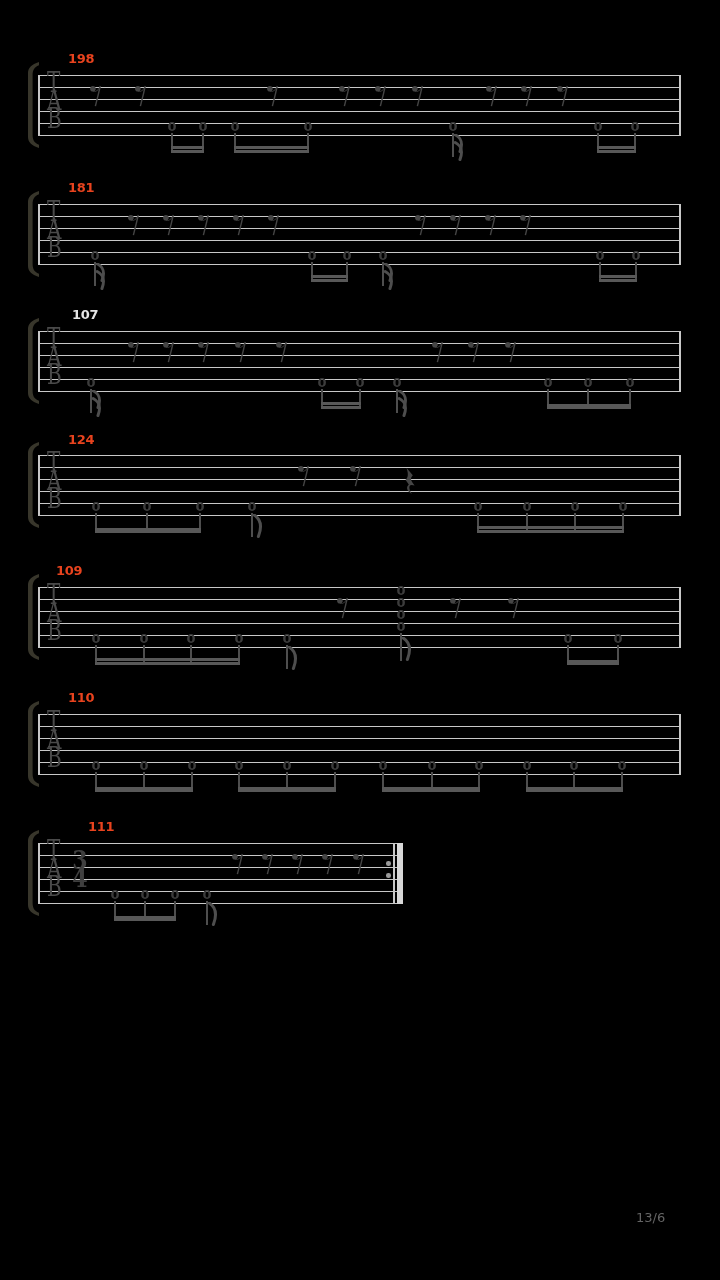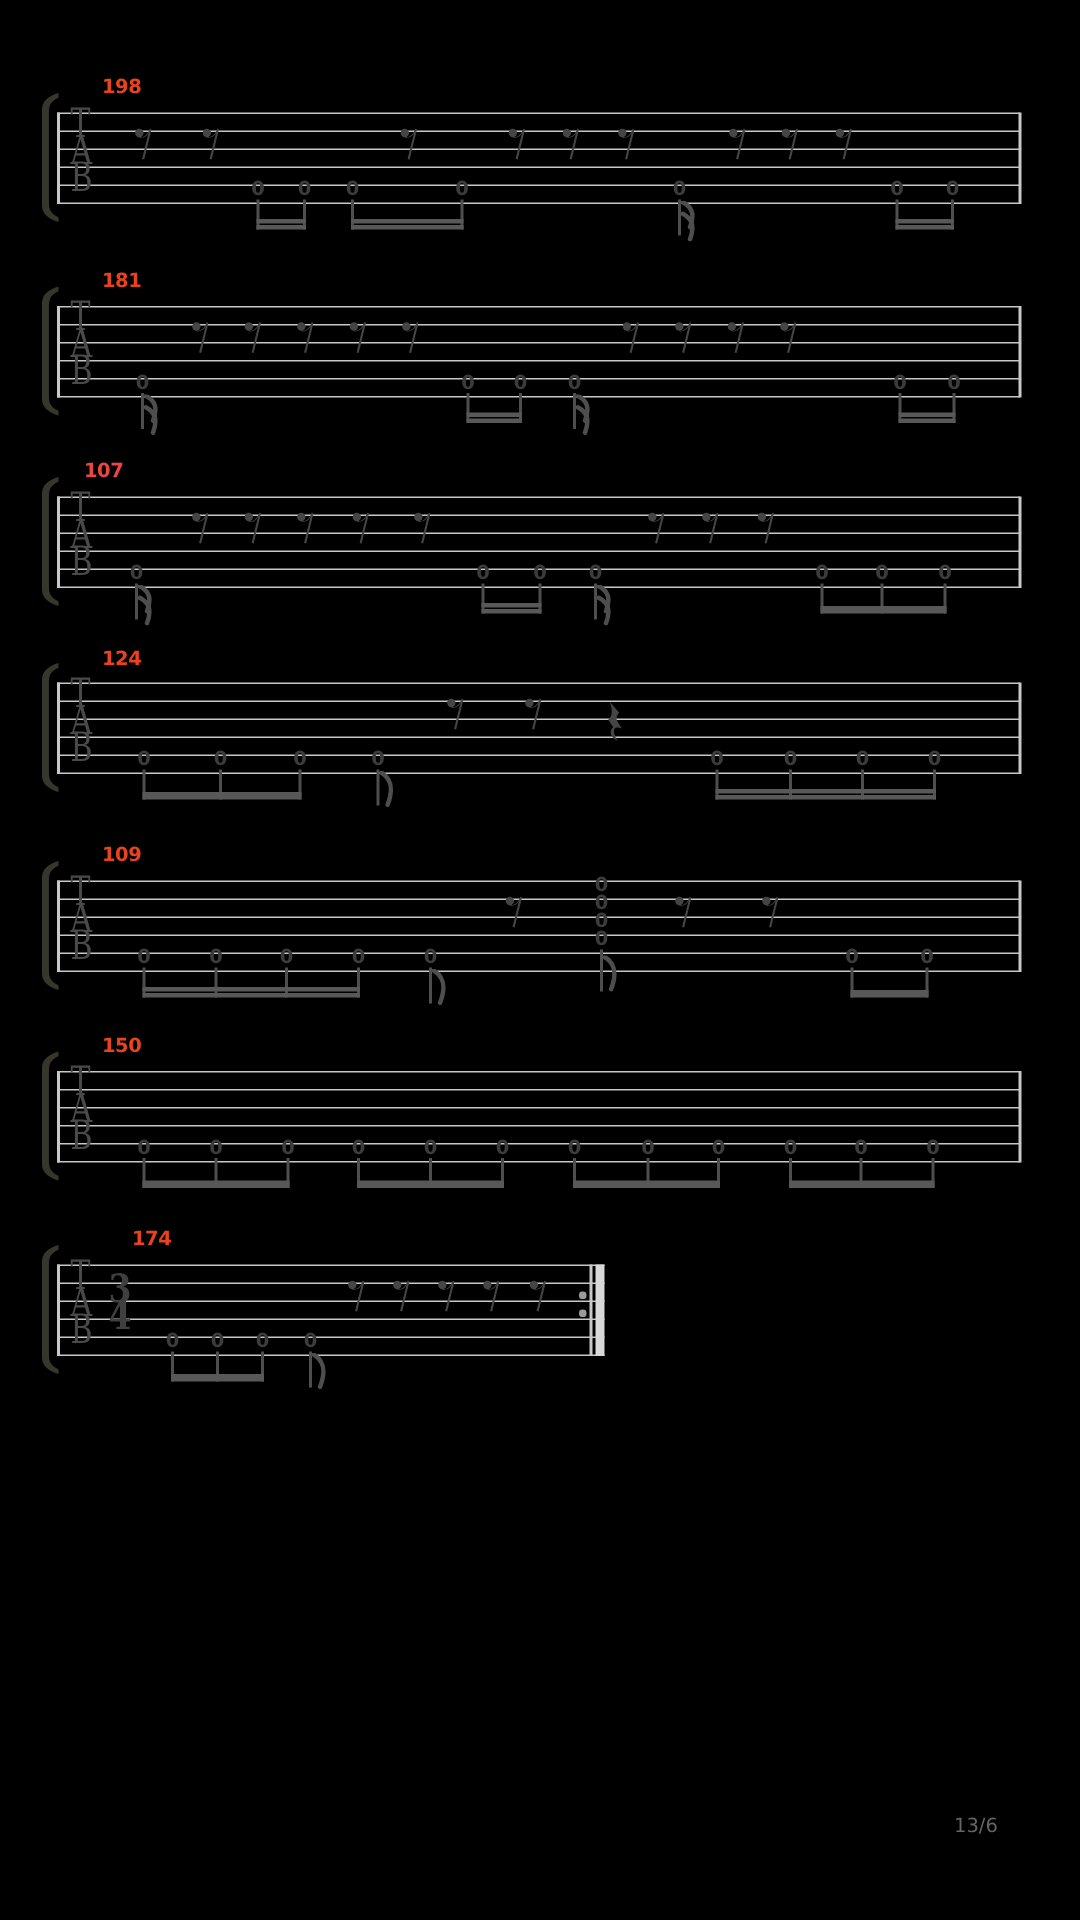--- a/index.html
+++ b/index.html
@@ -203,21 +203,21 @@
         <div class="abs" style="left:38px;top:44px;width:642px;height:1px;background:#c8c8c8"></div>
         <div class="abs" style="left:38px;top:56px;width:642px;height:1px;background:#c8c8c8"></div>
         <div class="abs" style="left:38px;top:68px;width:642px;height:1px;background:#c8c8c8"></div>
         <div class="abs" style="left:38px;top:80px;width:642px;height:1px;background:#c8c8c8"></div>
         <div class="abs" style="left:38px;top:92px;width:642px;height:1px;background:#c8c8c8"></div>
         <div class="abs" style="left:38px;top:32px;width:2px;height:61px;background:#c8c8c8"></div>
         <div class="abs" style="left:679px;top:32px;width:2px;height:61px;background:#c8c8c8"></div>
         <span class="abs clef" style="left:47px;top:26px;color:#4a4a4a">T</span>
         <span class="abs clef" style="left:47px;top:44px;color:#4a4a4a">A</span>
         <span class="abs clef" style="left:47px;top:62px;color:#4a4a4a">B</span>
-        <span class="abs mnum" style="left:56px;top:9px;color:#ef4444">107</span>
+        <span class="abs mnum" style="left:72px;top:9px;color:#e5e5e5">107</span>
         <div class="abs" style="left:128px;top:42px"><svg width="11" height="22" viewBox="0 0 11 22">
   <circle cx="2.9" cy="3.7" r="2.8" fill="#454545"></circle>
   <path d="M2.9 6.4 C5.4 6.9 8 5.2 9.4 1.8 L10.3 1.2 C9 5.4 6 7.4 2.8 6.9 Z" fill="#454545"></path>
   <path d="M9.7 0.8 L4.7 21 L6.1 21.3 L11 1.2 Z" fill="#454545"></path>
           </svg></div>
         <div class="abs" style="left:163px;top:42px"><svg width="11" height="22" viewBox="0 0 11 22">
   <circle cx="2.9" cy="3.7" r="2.8" fill="#454545"></circle>
   <path d="M2.9 6.4 C5.4 6.9 8 5.2 9.4 1.8 L10.3 1.2 C9 5.4 6 7.4 2.8 6.9 Z" fill="#454545"></path>
   <path d="M9.7 0.8 L4.7 21 L6.1 21.3 L11 1.2 Z" fill="#454545"></path>
           </svg></div>
@@ -340,21 +340,21 @@
         <div class="abs" style="left:38px;top:44px;width:642px;height:1px;background:#c8c8c8"></div>
         <div class="abs" style="left:38px;top:56px;width:642px;height:1px;background:#c8c8c8"></div>
         <div class="abs" style="left:38px;top:68px;width:642px;height:1px;background:#c8c8c8"></div>
         <div class="abs" style="left:38px;top:80px;width:642px;height:1px;background:#c8c8c8"></div>
         <div class="abs" style="left:38px;top:92px;width:642px;height:1px;background:#c8c8c8"></div>
         <div class="abs" style="left:38px;top:32px;width:2px;height:61px;background:#c8c8c8"></div>
         <div class="abs" style="left:679px;top:32px;width:2px;height:61px;background:#c8c8c8"></div>
         <span class="abs clef" style="left:47px;top:26px;color:#4a4a4a">T</span>
         <span class="abs clef" style="left:47px;top:44px;color:#4a4a4a">A</span>
         <span class="abs clef" style="left:47px;top:62px;color:#4a4a4a">B</span>
-        <span class="abs mnum" style="left:68px;top:9px;color:#e8431e">109</span>
+        <span class="abs mnum" style="left:56px;top:9px;color:#e8431e">109</span>
         <div class="abs" style="left:337px;top:42px"><svg width="11" height="22" viewBox="0 0 11 22">
   <circle cx="2.9" cy="3.7" r="2.8" fill="#454545"></circle>
   <path d="M2.9 6.4 C5.4 6.9 8 5.2 9.4 1.8 L10.3 1.2 C9 5.4 6 7.4 2.8 6.9 Z" fill="#454545"></path>
   <path d="M9.7 0.8 L4.7 21 L6.1 21.3 L11 1.2 Z" fill="#454545"></path>
           </svg></div>
         <div class="abs" style="left:450px;top:42px"><svg width="11" height="22" viewBox="0 0 11 22">
   <circle cx="2.9" cy="3.7" r="2.8" fill="#454545"></circle>
   <path d="M2.9 6.4 C5.4 6.9 8 5.2 9.4 1.8 L10.3 1.2 C9 5.4 6 7.4 2.8 6.9 Z" fill="#454545"></path>
   <path d="M9.7 0.8 L4.7 21 L6.1 21.3 L11 1.2 Z" fill="#454545"></path>
           </svg></div>
@@ -401,21 +401,21 @@
         <div class="abs" style="left:38px;top:44px;width:642px;height:1px;background:#c8c8c8"></div>
         <div class="abs" style="left:38px;top:56px;width:642px;height:1px;background:#c8c8c8"></div>
         <div class="abs" style="left:38px;top:68px;width:642px;height:1px;background:#c8c8c8"></div>
         <div class="abs" style="left:38px;top:80px;width:642px;height:1px;background:#c8c8c8"></div>
         <div class="abs" style="left:38px;top:92px;width:642px;height:1px;background:#c8c8c8"></div>
         <div class="abs" style="left:38px;top:32px;width:2px;height:61px;background:#c8c8c8"></div>
         <div class="abs" style="left:679px;top:32px;width:2px;height:61px;background:#c8c8c8"></div>
         <span class="abs clef" style="left:47px;top:26px;color:#4a4a4a">T</span>
         <span class="abs clef" style="left:47px;top:44px;color:#4a4a4a">A</span>
         <span class="abs clef" style="left:47px;top:62px;color:#4a4a4a">B</span>
-        <span class="abs mnum" style="left:68px;top:9px;color:#e8431e">150</span>
+        <span class="abs mnum" style="left:68px;top:9px;color:#e8431e">110</span>
         <span class="abs fret" style="left:88px;top:76px;color:#3c3c3c">0</span>
         <div class="abs" style="left:95px;top:90px;width:2px;height:19.5px;background:#4e4e4e"></div>
         <span class="abs fret" style="left:136px;top:76px;color:#3c3c3c">0</span>
         <div class="abs" style="left:143px;top:90px;width:2px;height:19.5px;background:#4e4e4e"></div>
         <span class="abs fret" style="left:184px;top:76px;color:#3c3c3c">0</span>
         <div class="abs" style="left:191px;top:90px;width:2px;height:19.5px;background:#4e4e4e"></div>
         <div class="abs" style="left:95px;top:105px;width:98px;height:4.5px;background:#585858"></div>
         <span class="abs fret" style="left:231px;top:76px;color:#3c3c3c">0</span>
         <div class="abs" style="left:238px;top:90px;width:2px;height:19.5px;background:#4e4e4e"></div>
         <span class="abs fret" style="left:279px;top:76px;color:#3c3c3c">0</span>
@@ -450,21 +450,21 @@
         <div class="abs" style="left:38px;top:80px;width:365px;height:1px;background:#c8c8c8"></div>
         <div class="abs" style="left:38px;top:92px;width:365px;height:1px;background:#c8c8c8"></div>
         <div class="abs" style="left:38px;top:32px;width:2px;height:61px;background:#c8c8c8"></div>
         <div class="abs" style="left:386px;top:50px;width:4.5px;height:4.5px;border-radius:50%;background:#9a9a9a"></div>
         <div class="abs" style="left:386px;top:62px;width:4.5px;height:4.5px;border-radius:50%;background:#9a9a9a"></div>
         <div class="abs" style="left:393px;top:32px;width:2px;height:61px;background:#c8c8c8"></div>
         <div class="abs" style="left:397px;top:32px;width:6px;height:61px;background:#d8d8d8"></div>
         <span class="abs clef" style="left:47px;top:26px;color:#4a4a4a">T</span>
         <span class="abs clef" style="left:47px;top:44px;color:#4a4a4a">A</span>
         <span class="abs clef" style="left:47px;top:62px;color:#4a4a4a">B</span>
-        <span class="abs mnum" style="left:88px;top:9px;color:#e8431e">174</span>
+        <span class="abs mnum" style="left:88px;top:9px;color:#e8431e">111</span>
         <span class="abs ts" style="left:66px;top:36px;color:#3f3f3f">3</span>
         <span class="abs ts" style="left:66px;top:54px;color:#3f3f3f">4</span>
         <div class="abs" style="left:232px;top:42px"><svg width="11" height="22" viewBox="0 0 11 22">
   <circle cx="2.9" cy="3.7" r="2.8" fill="#454545"></circle>
   <path d="M2.9 6.4 C5.4 6.9 8 5.2 9.4 1.8 L10.3 1.2 C9 5.4 6 7.4 2.8 6.9 Z" fill="#454545"></path>
   <path d="M9.7 0.8 L4.7 21 L6.1 21.3 L11 1.2 Z" fill="#454545"></path>
           </svg></div>
         <div class="abs" style="left:262px;top:42px"><svg width="11" height="22" viewBox="0 0 11 22">
   <circle cx="2.9" cy="3.7" r="2.8" fill="#454545"></circle>
   <path d="M2.9 6.4 C5.4 6.9 8 5.2 9.4 1.8 L10.3 1.2 C9 5.4 6 7.4 2.8 6.9 Z" fill="#454545"></path>

